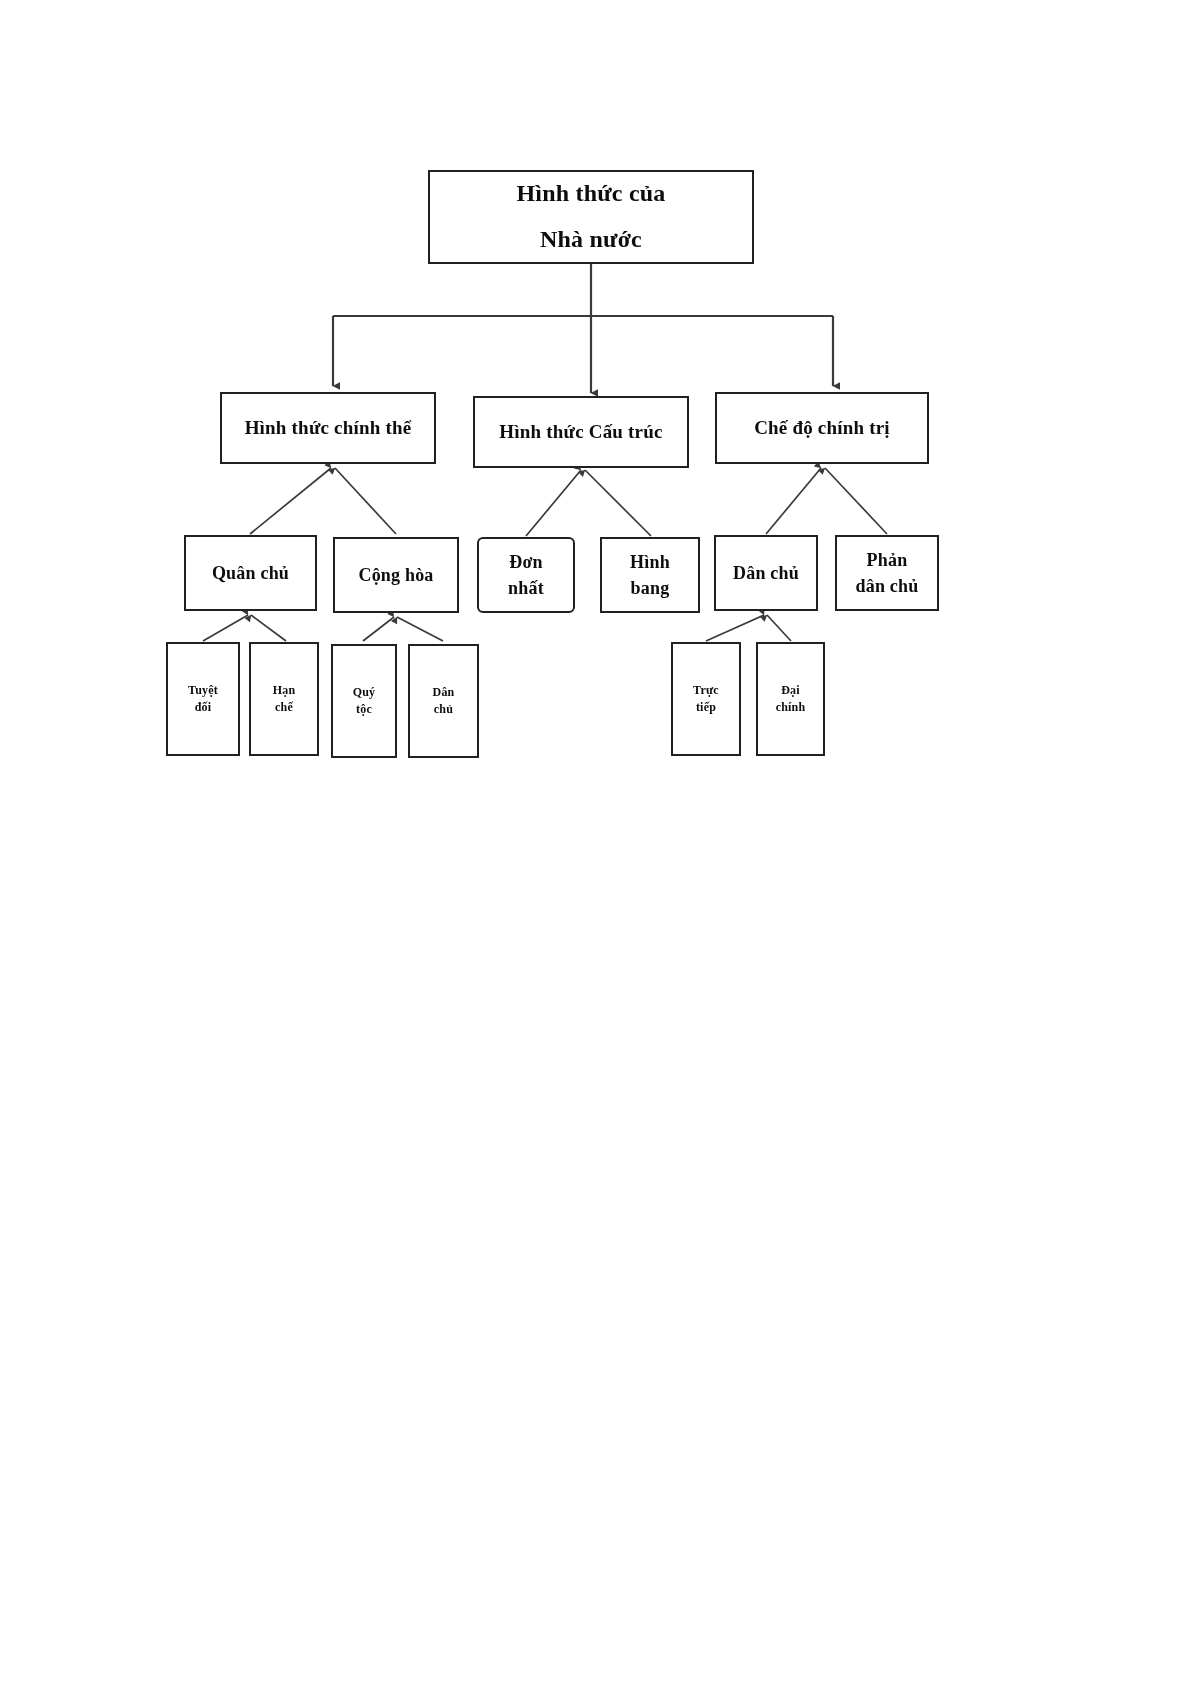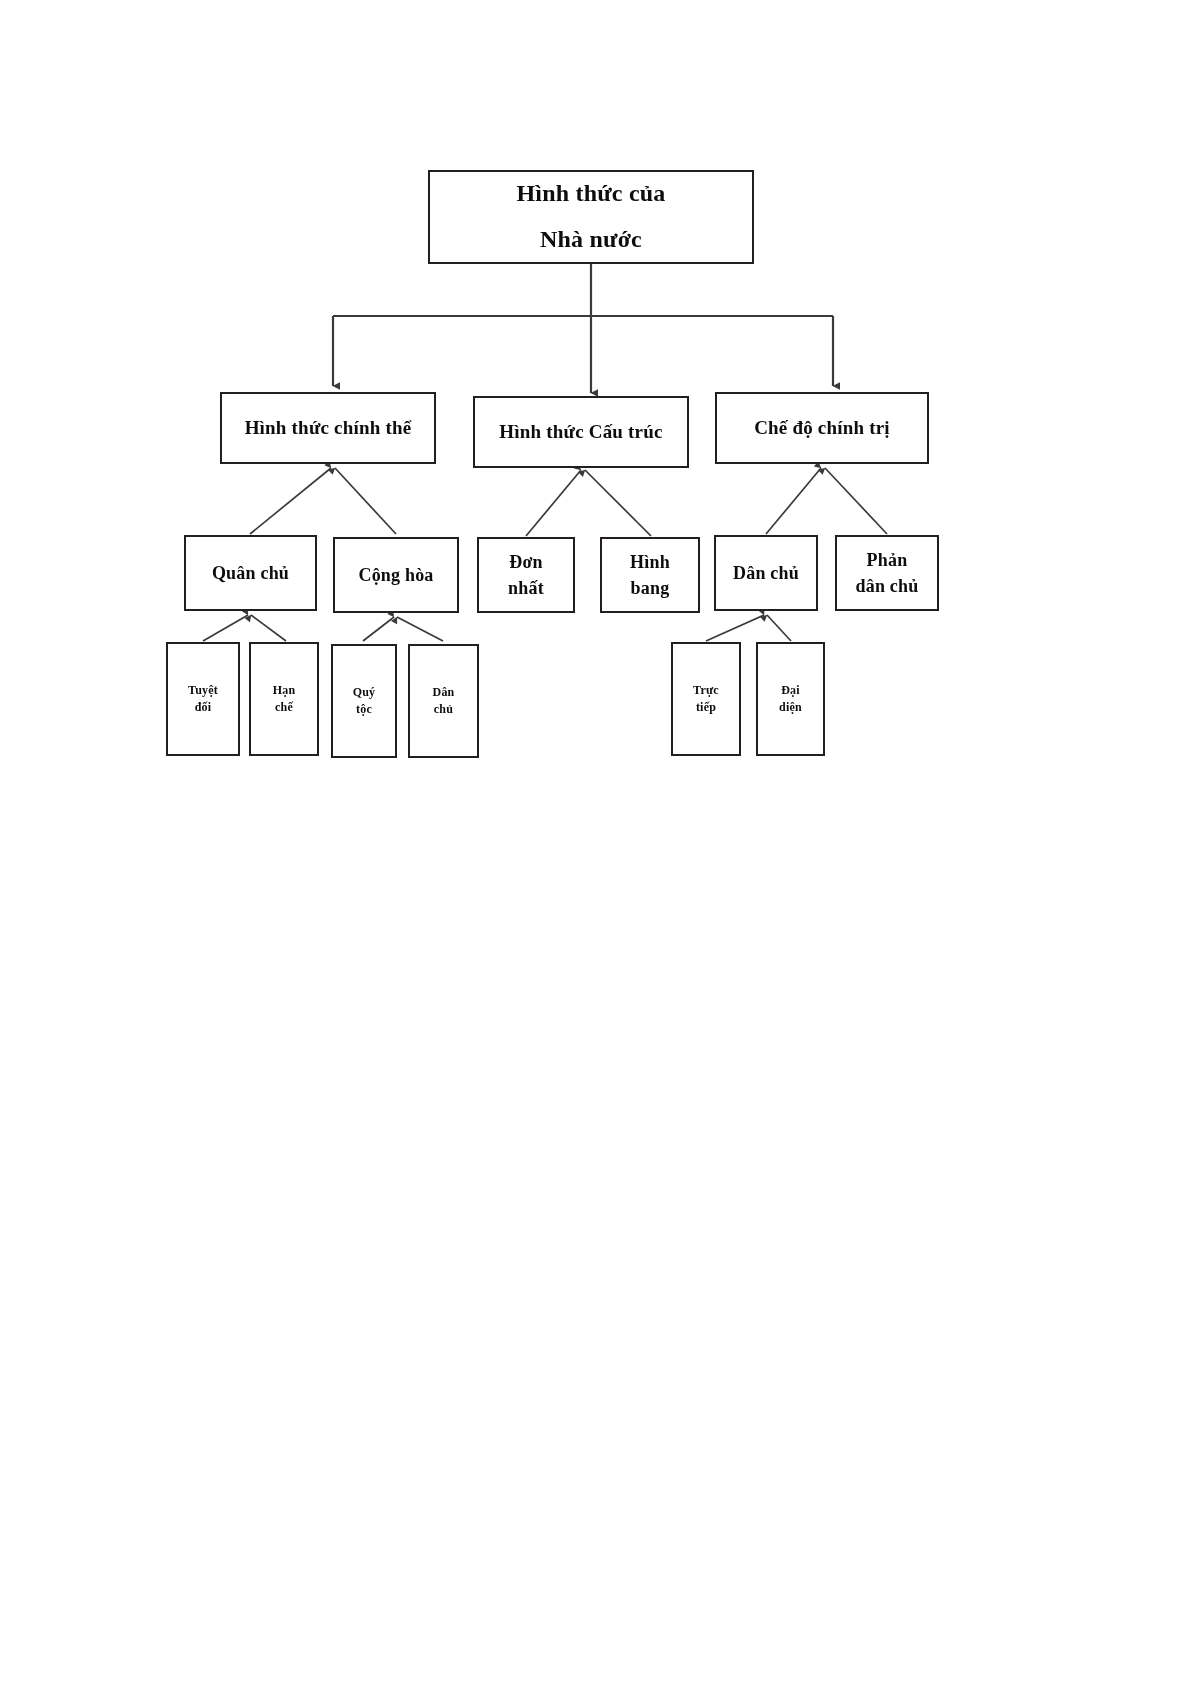--- a/index.html
+++ b/index.html
@@ -133,21 +133,21 @@
     </div>
 
     <div class="node level3-node" style="left:184px; top:535px; width:133px; height:76px;">
       <span class="label">Quân chủ</span>
     </div>
 
     <div class="node level3-node" style="left:333px; top:537px; width:126px; height:76px;">
       <span class="label">Cộng hòa</span>
     </div>
 
-    <div class="node level3-node" style="left:477px; top:537px; width:98px; height:76px;">
+    <div class="node level3-node" style="left:477px; top:537px; width:98px; height:76px;border-radius:6px;">
       <span class="label">Đơn
 nhất</span>
     </div>
 
     <div class="node level3-node" style="left:600px; top:537px; width:100px; height:76px;">
       <span class="label">Hình
 bang</span>
     </div>
 
     <div class="node level3-node" style="left:714px; top:535px; width:104px; height:76px;">
@@ -179,17 +179,17 @@
 chủ</span>
     </div>
 
     <div class="node level4-node" style="left:671px; top:642px; width:70px; height:114px;">
       <span class="label">Trực
 tiếp</span>
     </div>
 
     <div class="node level4-node" style="left:756px; top:642px; width:69px; height:114px;">
       <span class="label">Đại
-diện</span>
+chính</span>
     </div>
 
   </div>
 </div>
 
 </body></html>

